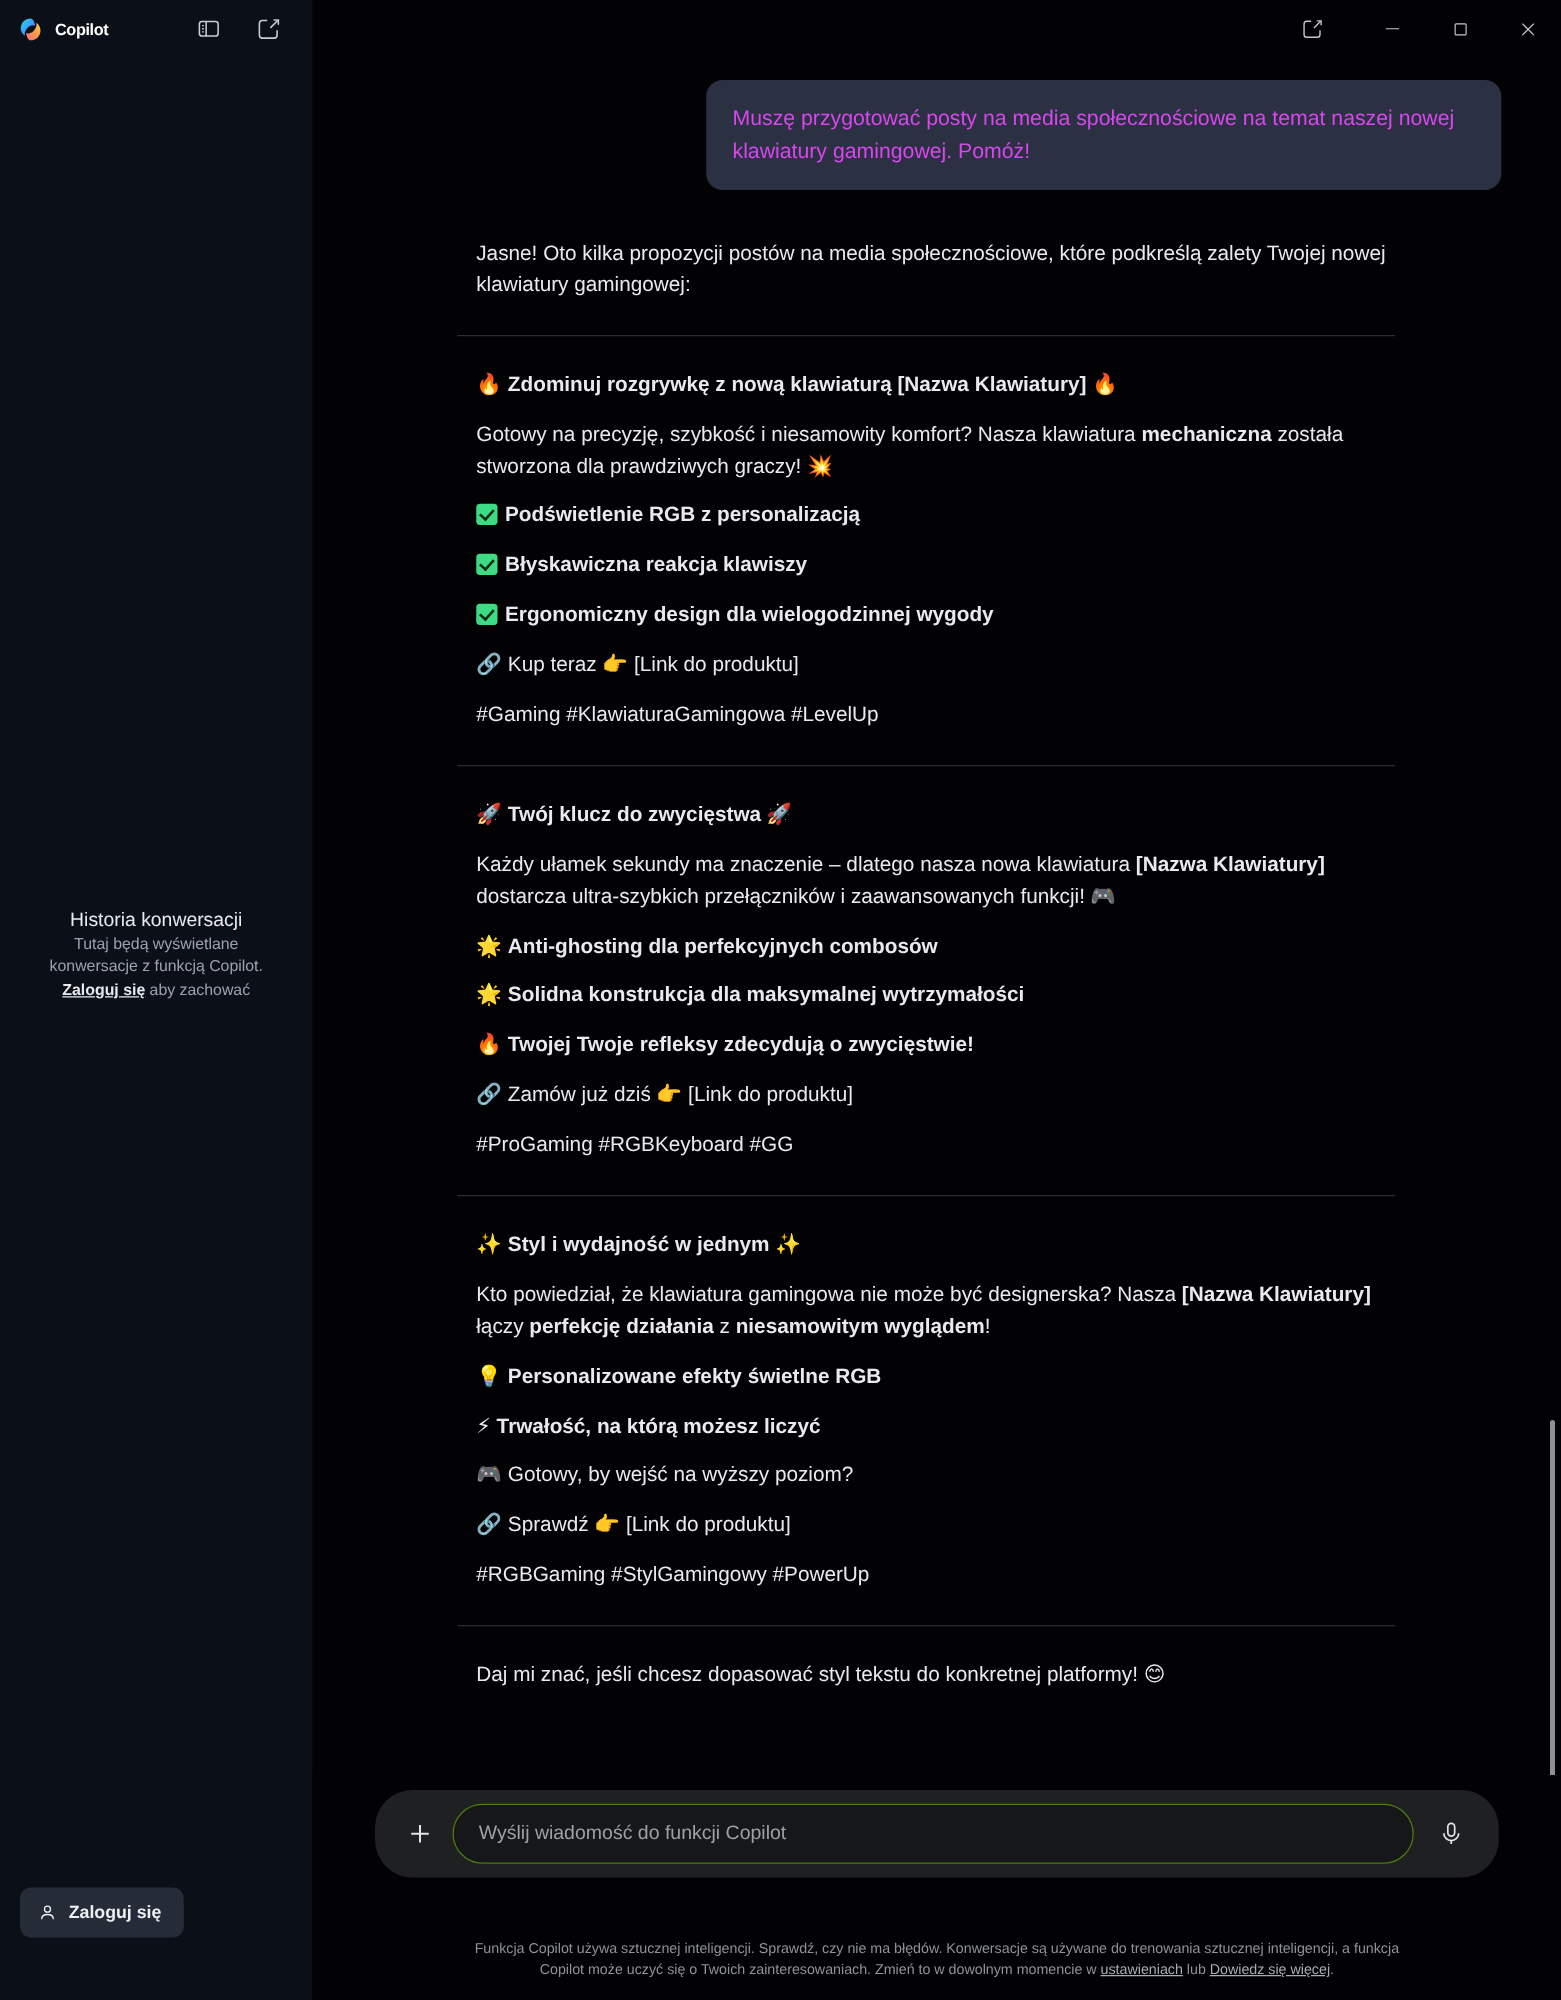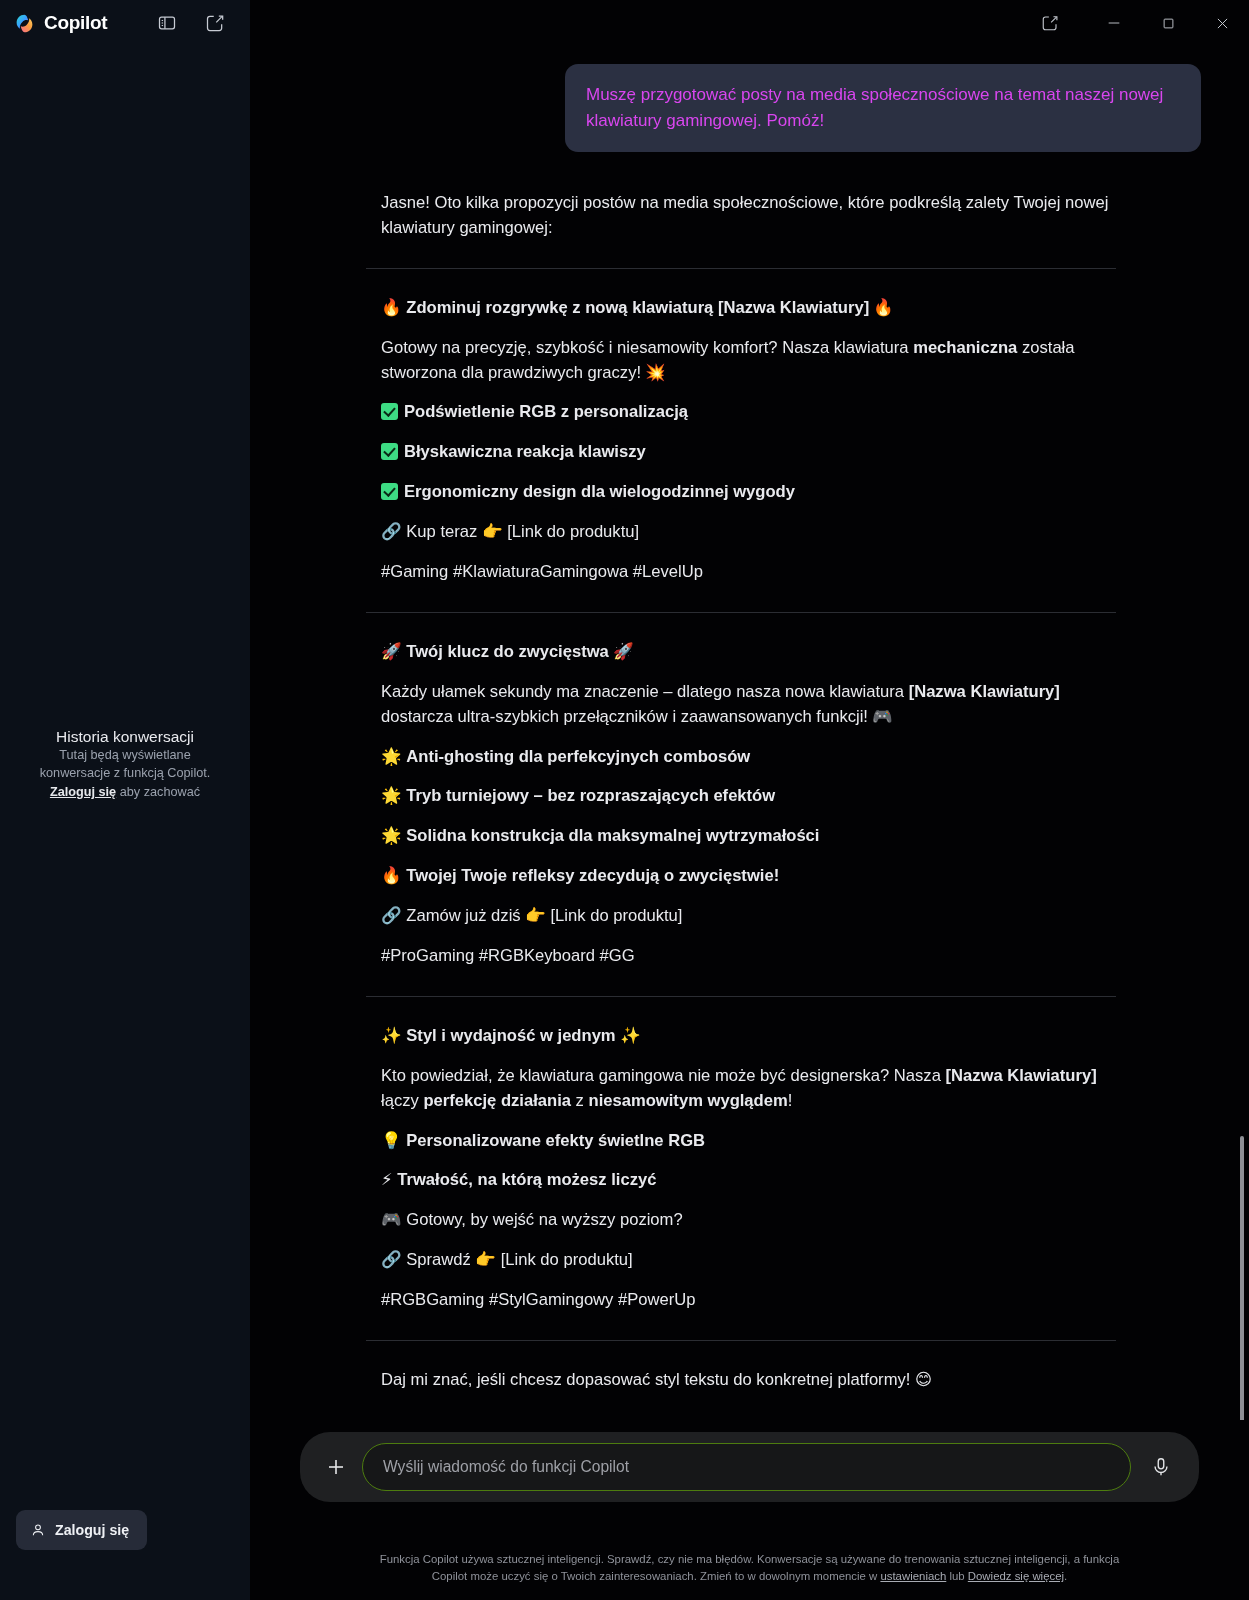--- a/index.html
+++ b/index.html
@@ -26,21 +26,21 @@
   .sidebar-header {
     height: 46px;
     display: flex;
     align-items: center;
     padding: 0 14px;
     gap: 0;
   }
   .brand { display: flex; align-items: center; gap: 9px; }
   .brand-logo { width: 21px; height: 21px; position: relative; display: block; }
   .brand-name {
-    font-size: 19px; font-weight: 700; color: #ffffff;
+    font-size: 13px; font-weight: 700; color: #ffffff;
     letter-spacing: -0.3px;
   }
   .side-actions { margin-left: auto; display: flex; align-items: center; gap: 26px; padding-right: 10px;}
   .ico-btn {
     width: 22px; height: 22px; display: flex; align-items: center; justify-content: center;
     color: #c8ccd4; cursor: pointer;
   }
   .ico-btn svg { display: block; }
 
   .history-block {
@@ -338,21 +338,20 @@
           <hr class="sep">
 
           <div>
             <p class="post-title">
               <span class="emoji">🚀</span>
               <span>Twój klucz do zwycięstwa</span>
               <span class="emoji">🚀</span>
             </p>
             <p class="post-body"><span>Każdy ułamek sekundy ma znaczenie – dlatego nasza nowa klawiatura </span><b>[Nazwa Klawiatury]</b><span> dostarcza ultra-szybkich przełączników i zaawansowanych funkcji! 🎮</span></p>
             <p class="bullet-line"><span class="emoji">🌟</span> <b>Anti-ghosting dla perfekcyjnych combosów</b></p>
-            <p class="bullet-line"><span class="emoji">🌟</span> <b>Tryb turniejowy – bez rozpraszających efektów</b></p>
             <p class="bullet-line"><span class="emoji">🌟</span> <b>Solidna konstrukcja dla maksymalnej wytrzymałości</b></p>
             <p class="bullet-line"><span class="emoji">🔥</span> <b>Twojej Twoje refleksy zdecydują o zwycięstwie!</b></p>
             <p>🔗 Zamów już dziś 👉 [Link do produktu]</p>
             <p class="tags">#ProGaming #RGBKeyboard #GG</p>
           </div>
 
           <hr class="sep">
 
           <div>
             <p class="post-title">

